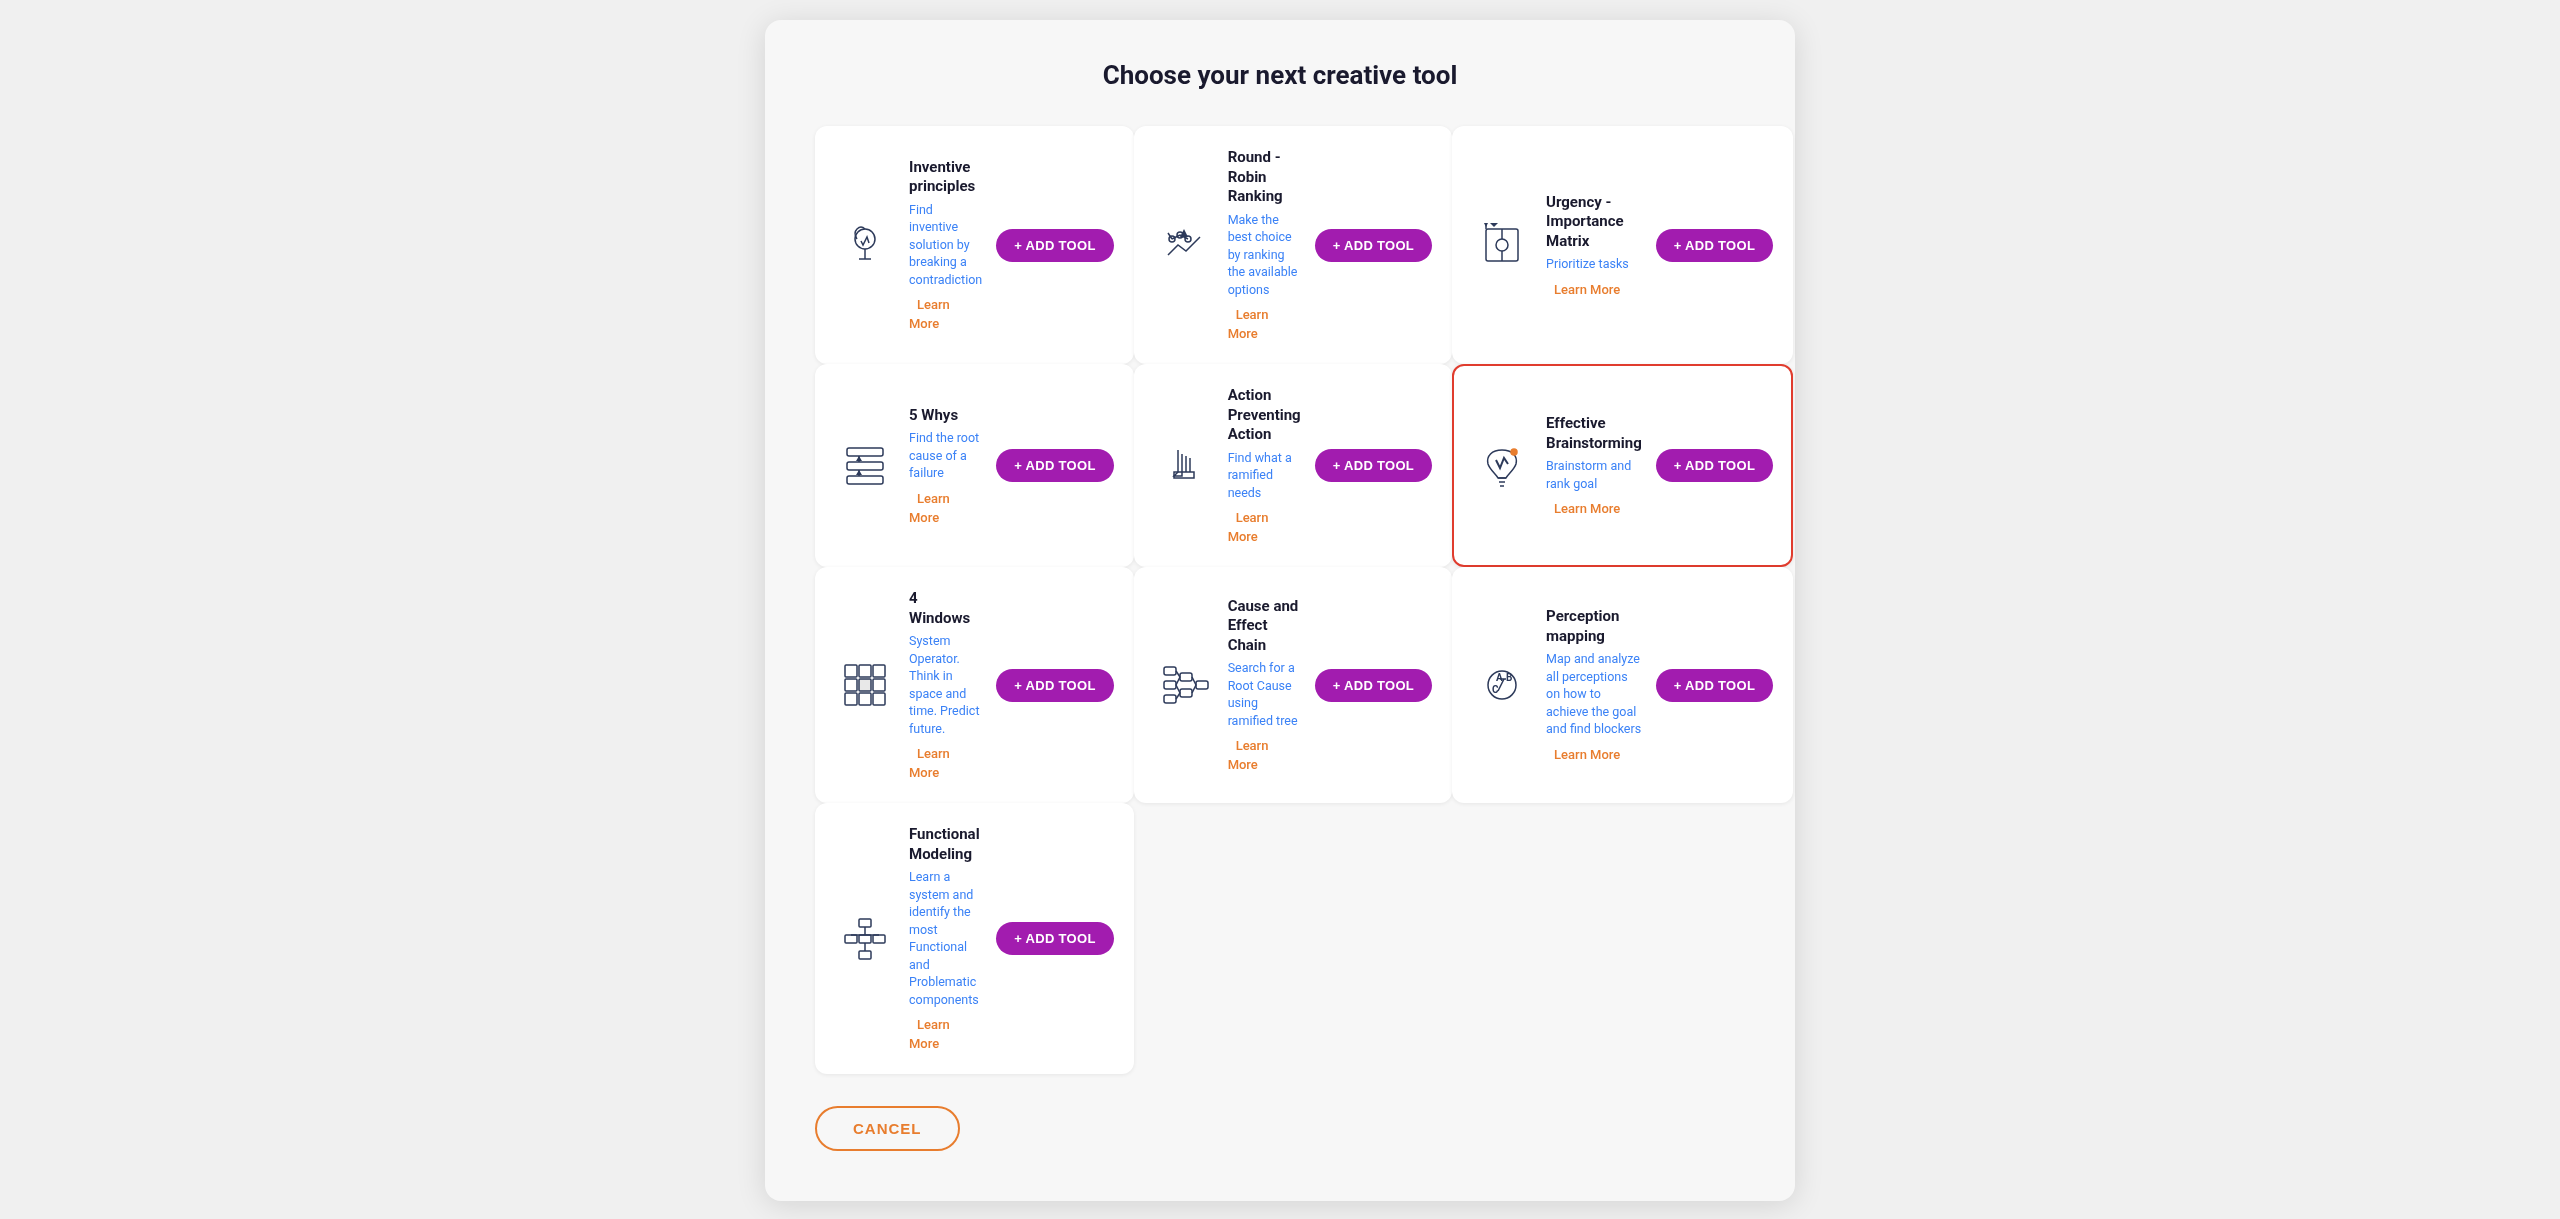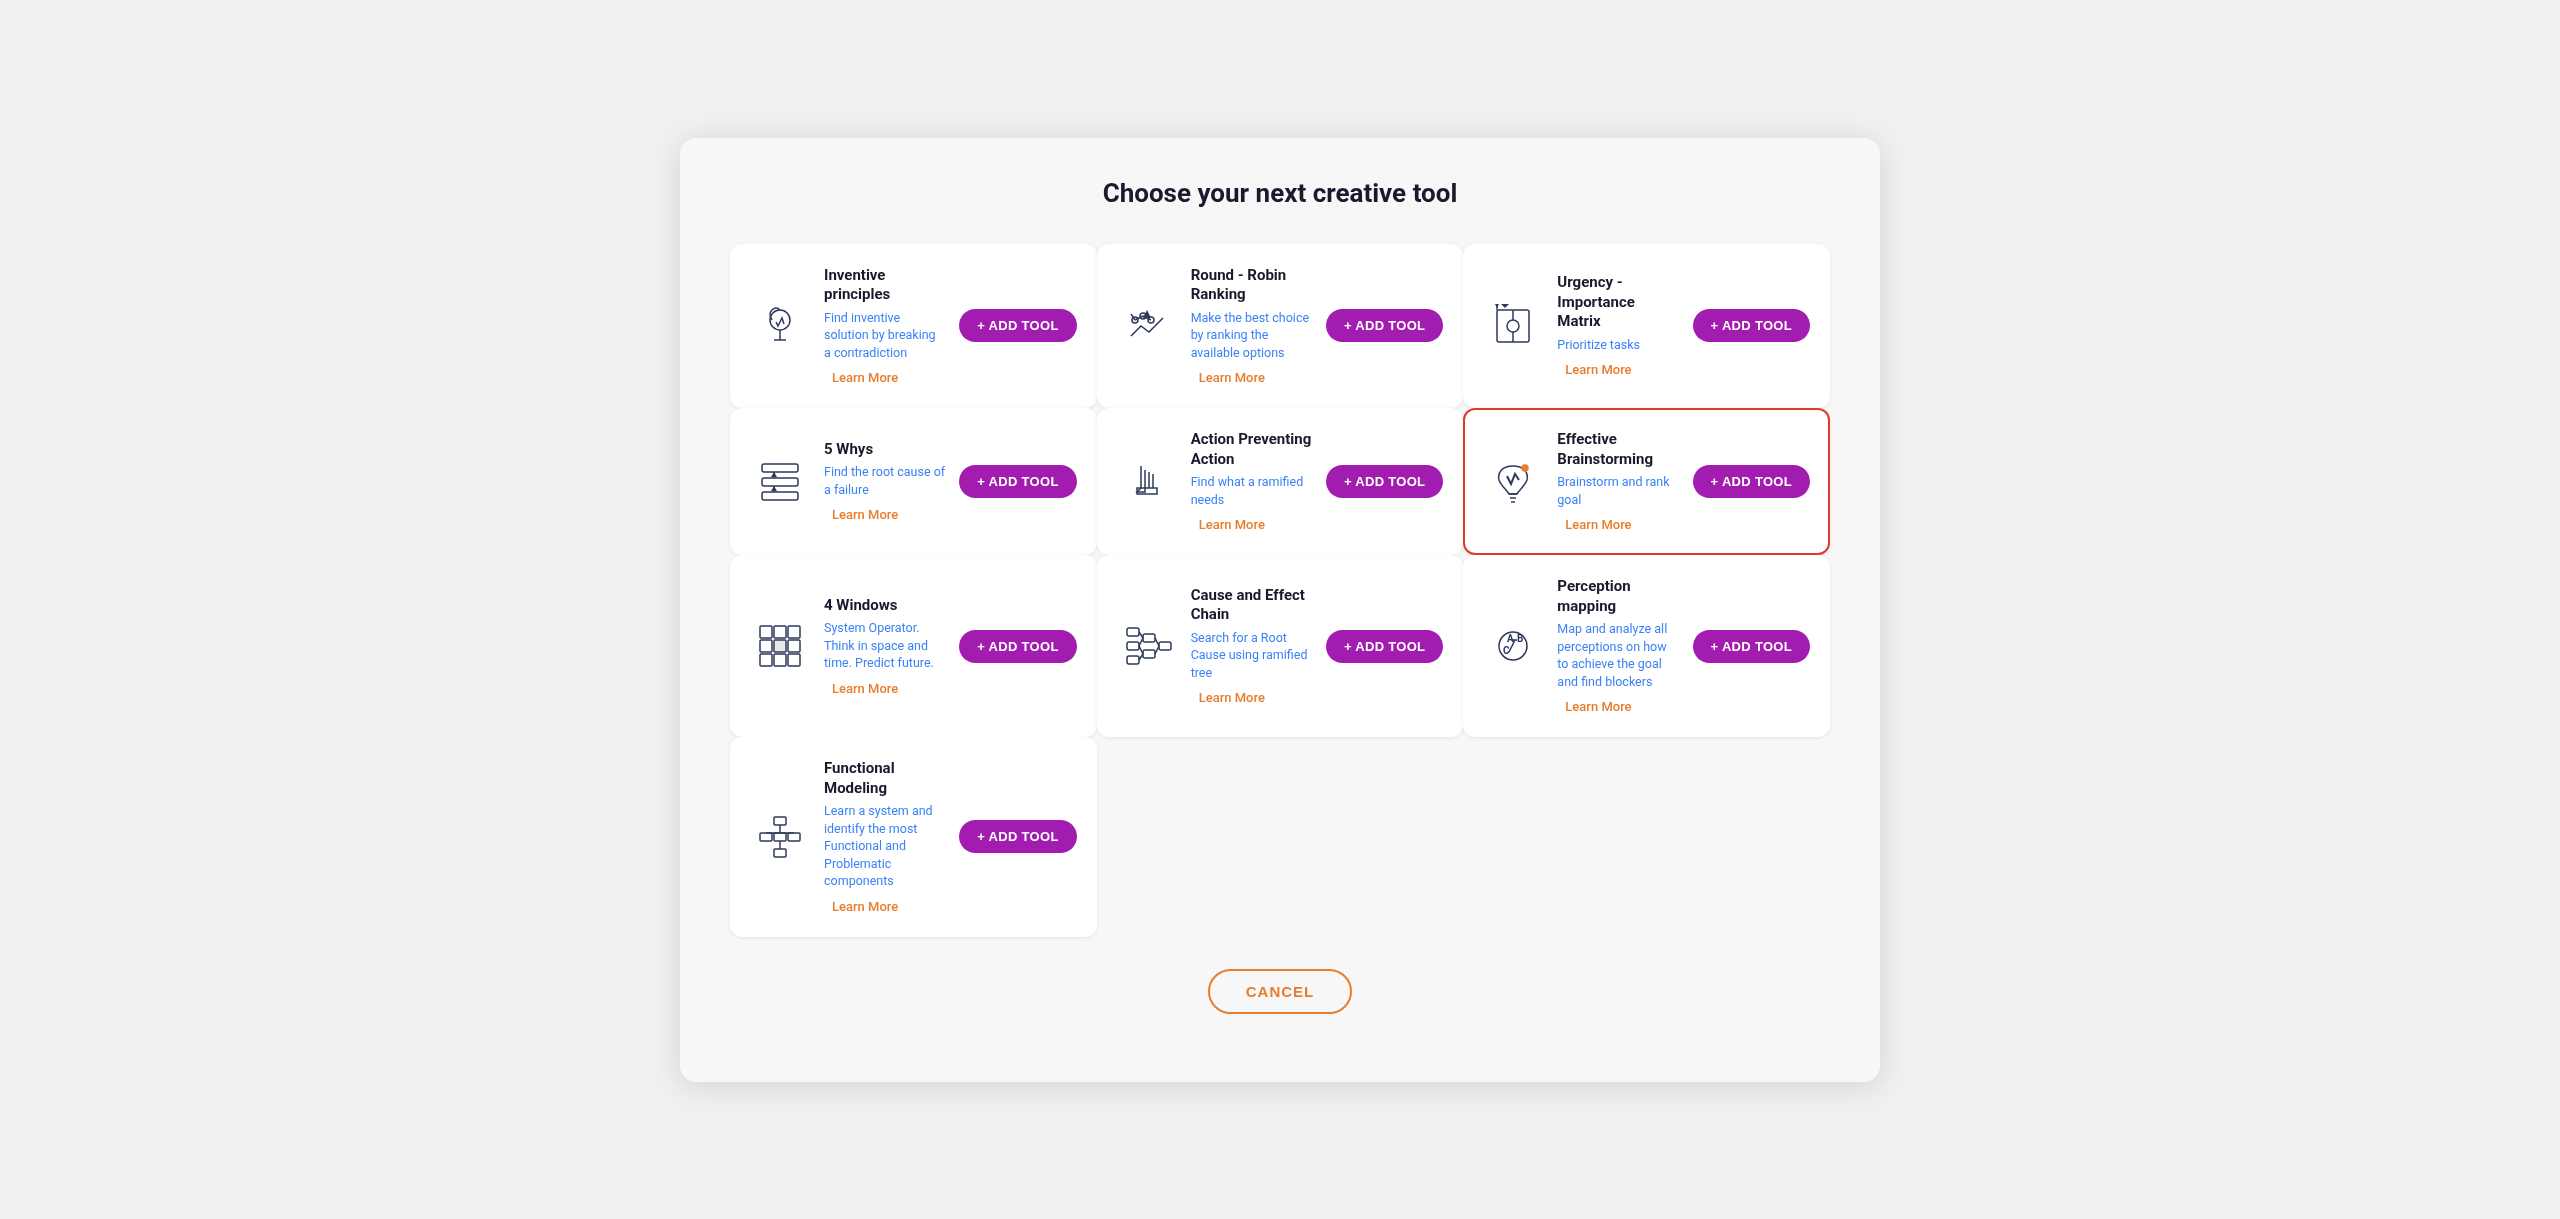--- a/index.html
+++ b/index.html
@@ -8,22 +8,22 @@
       font-family: -apple-system, BlinkMacSystemFont, 'Segoe UI', Roboto, sans-serif;
       display: flex;
       justify-content: center;
       align-items: center;
       min-height: 100vh;
       padding: 20px;
     }
     .modal {
       background: #f7f7f7;
       border-radius: 16px;
-      padding: 40px 50px 68px;
-      width: 1200px;
+      padding: 40px 50px 50px;
+      width: 1030px;
       max-width: 100%;
       box-shadow: 0 4px 30px rgba(0,0,0,0.12);
       position: relative;
     }
     .modal-title {
       text-align: center;
       font-size: 26px;
       font-weight: 700;
       color: #1a1a2e;
       margin-bottom: 36px;
@@ -99,21 +99,21 @@
       border-radius: 24px;
       padding: 9px 18px;
       font-size: 13px;
       font-weight: 700;
       cursor: pointer;
       white-space: nowrap;
       letter-spacing: 0.3px;
     }
     .footer-row {
       display: flex;
-      justify-content: center;
+      justify-content: flex-start;
       margin-top: 32px;
     }
     .cancel-btn {
       background: transparent;
       border: 2px solid #e87d2e;
       color: #e87d2e;
       border-radius: 28px;
       padding: 12px 36px;
       font-size: 15px;
       font-weight: 700;

